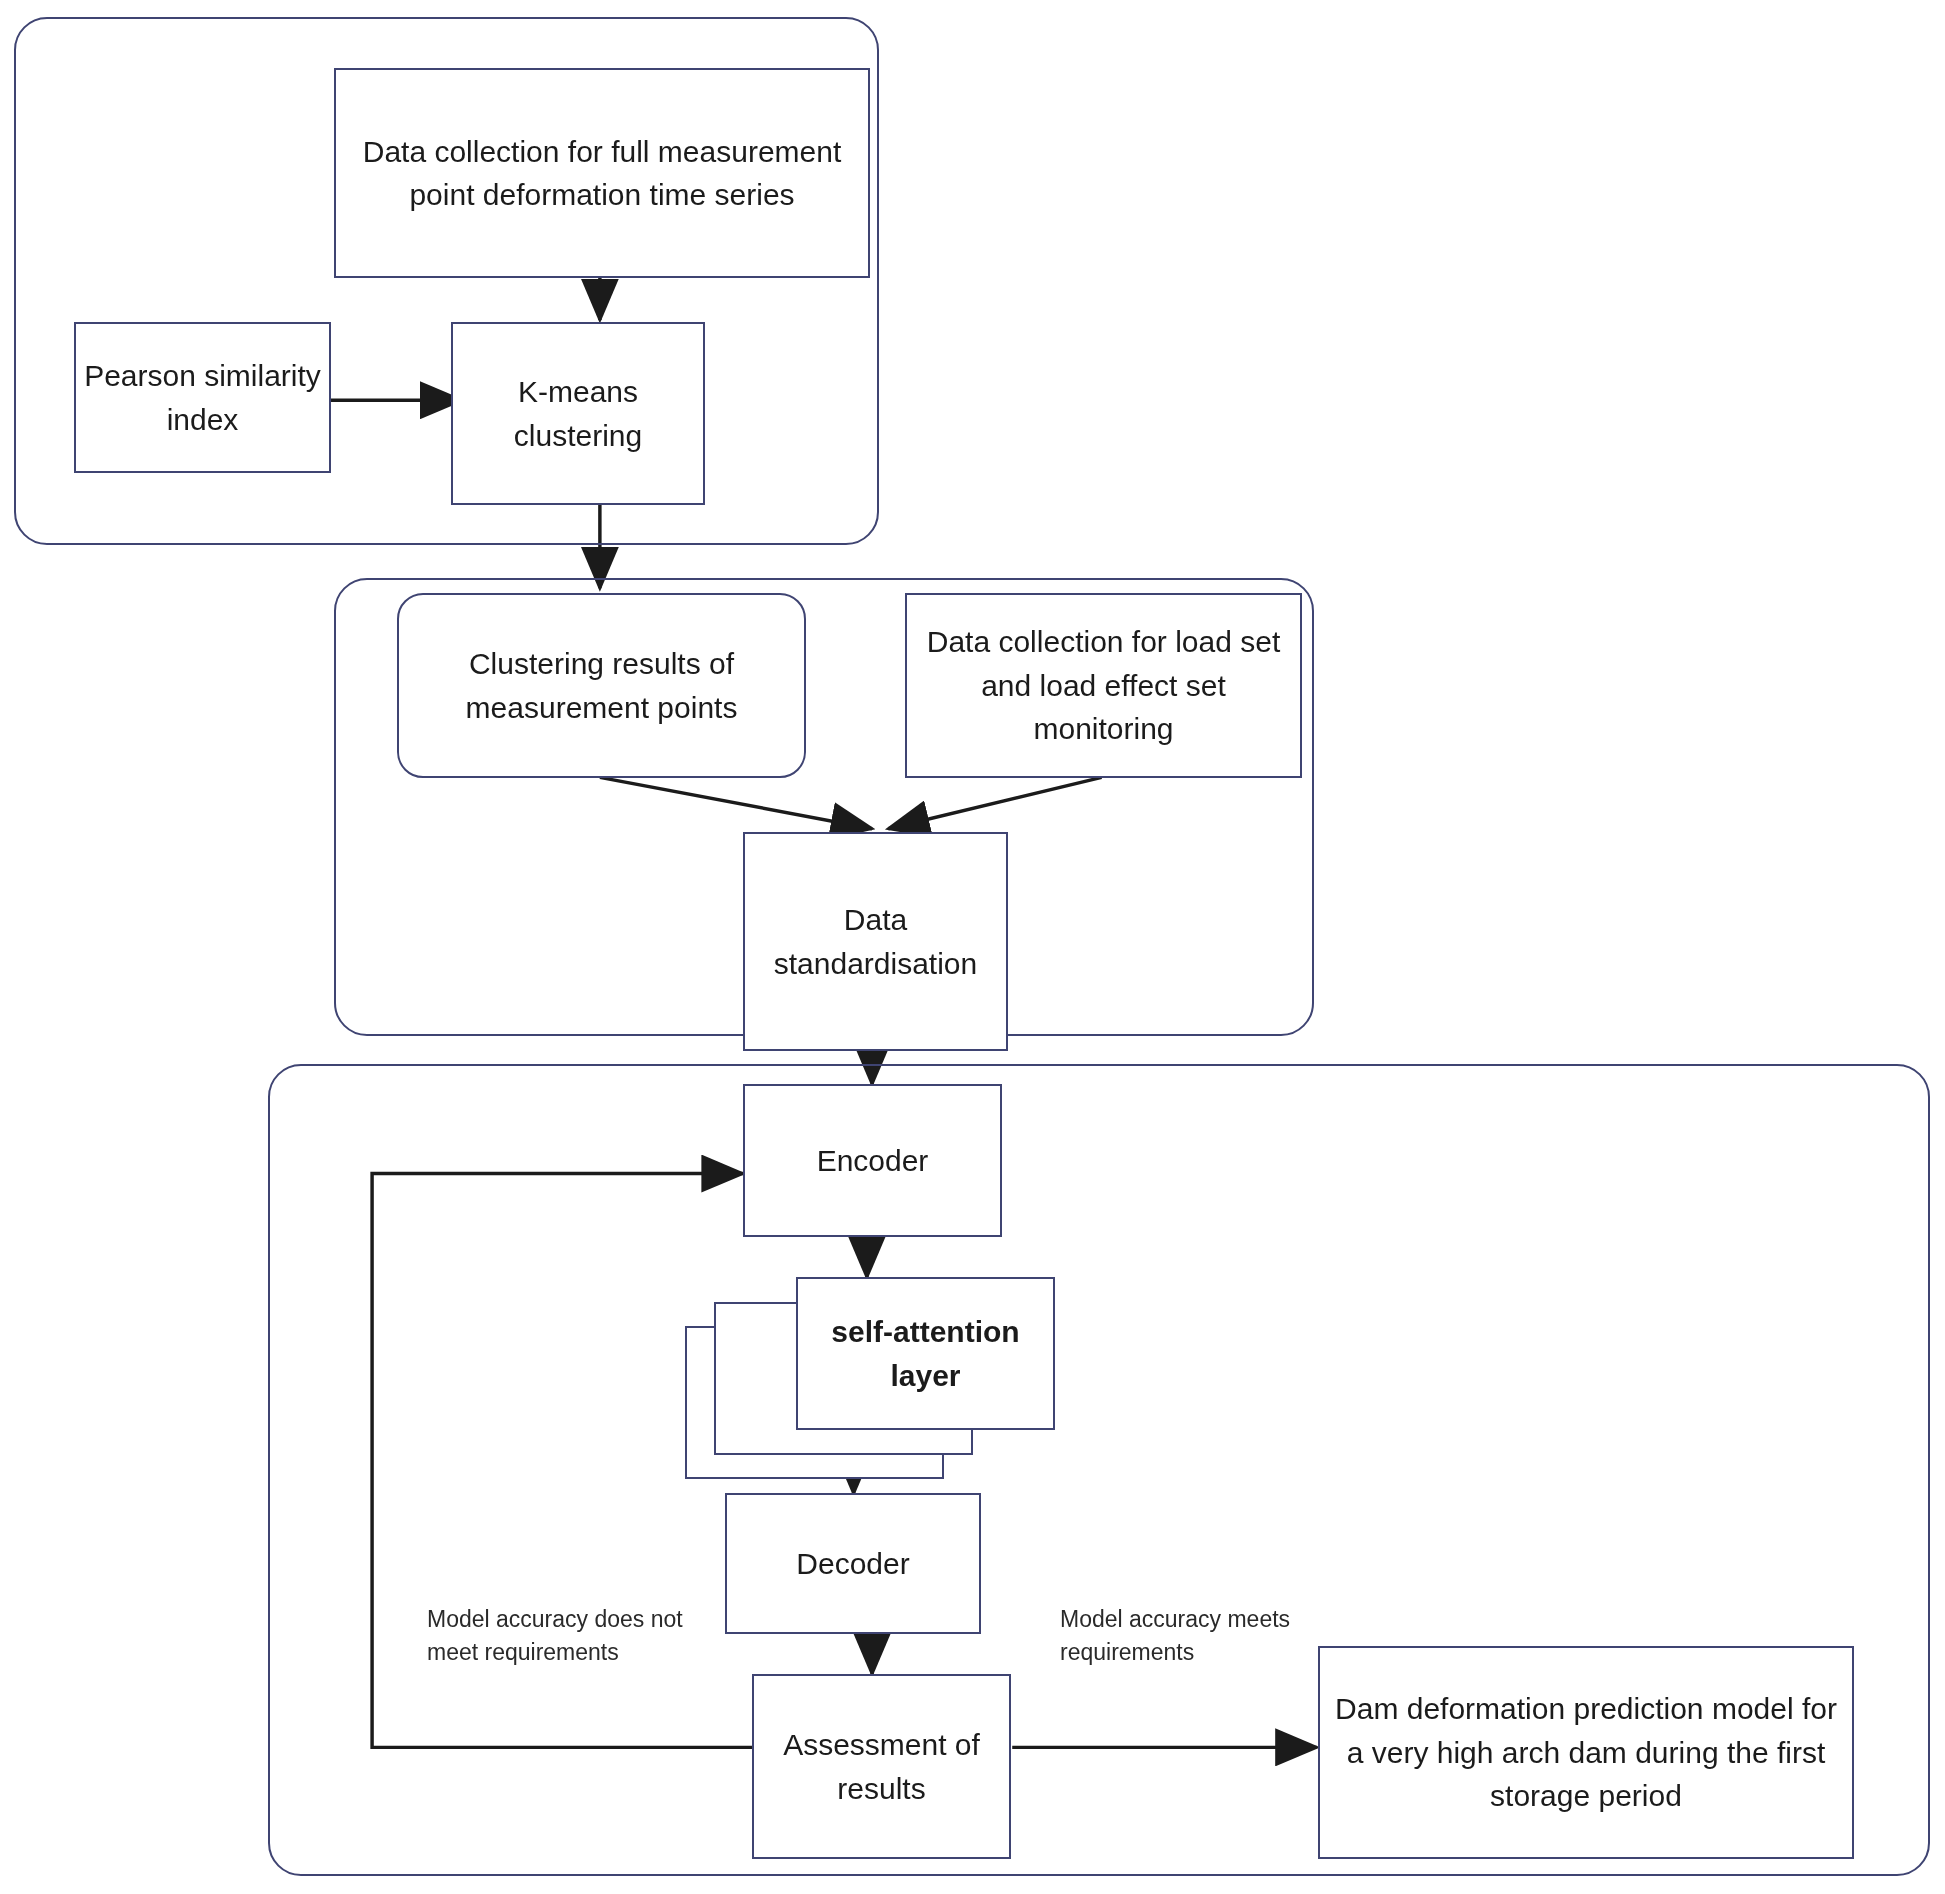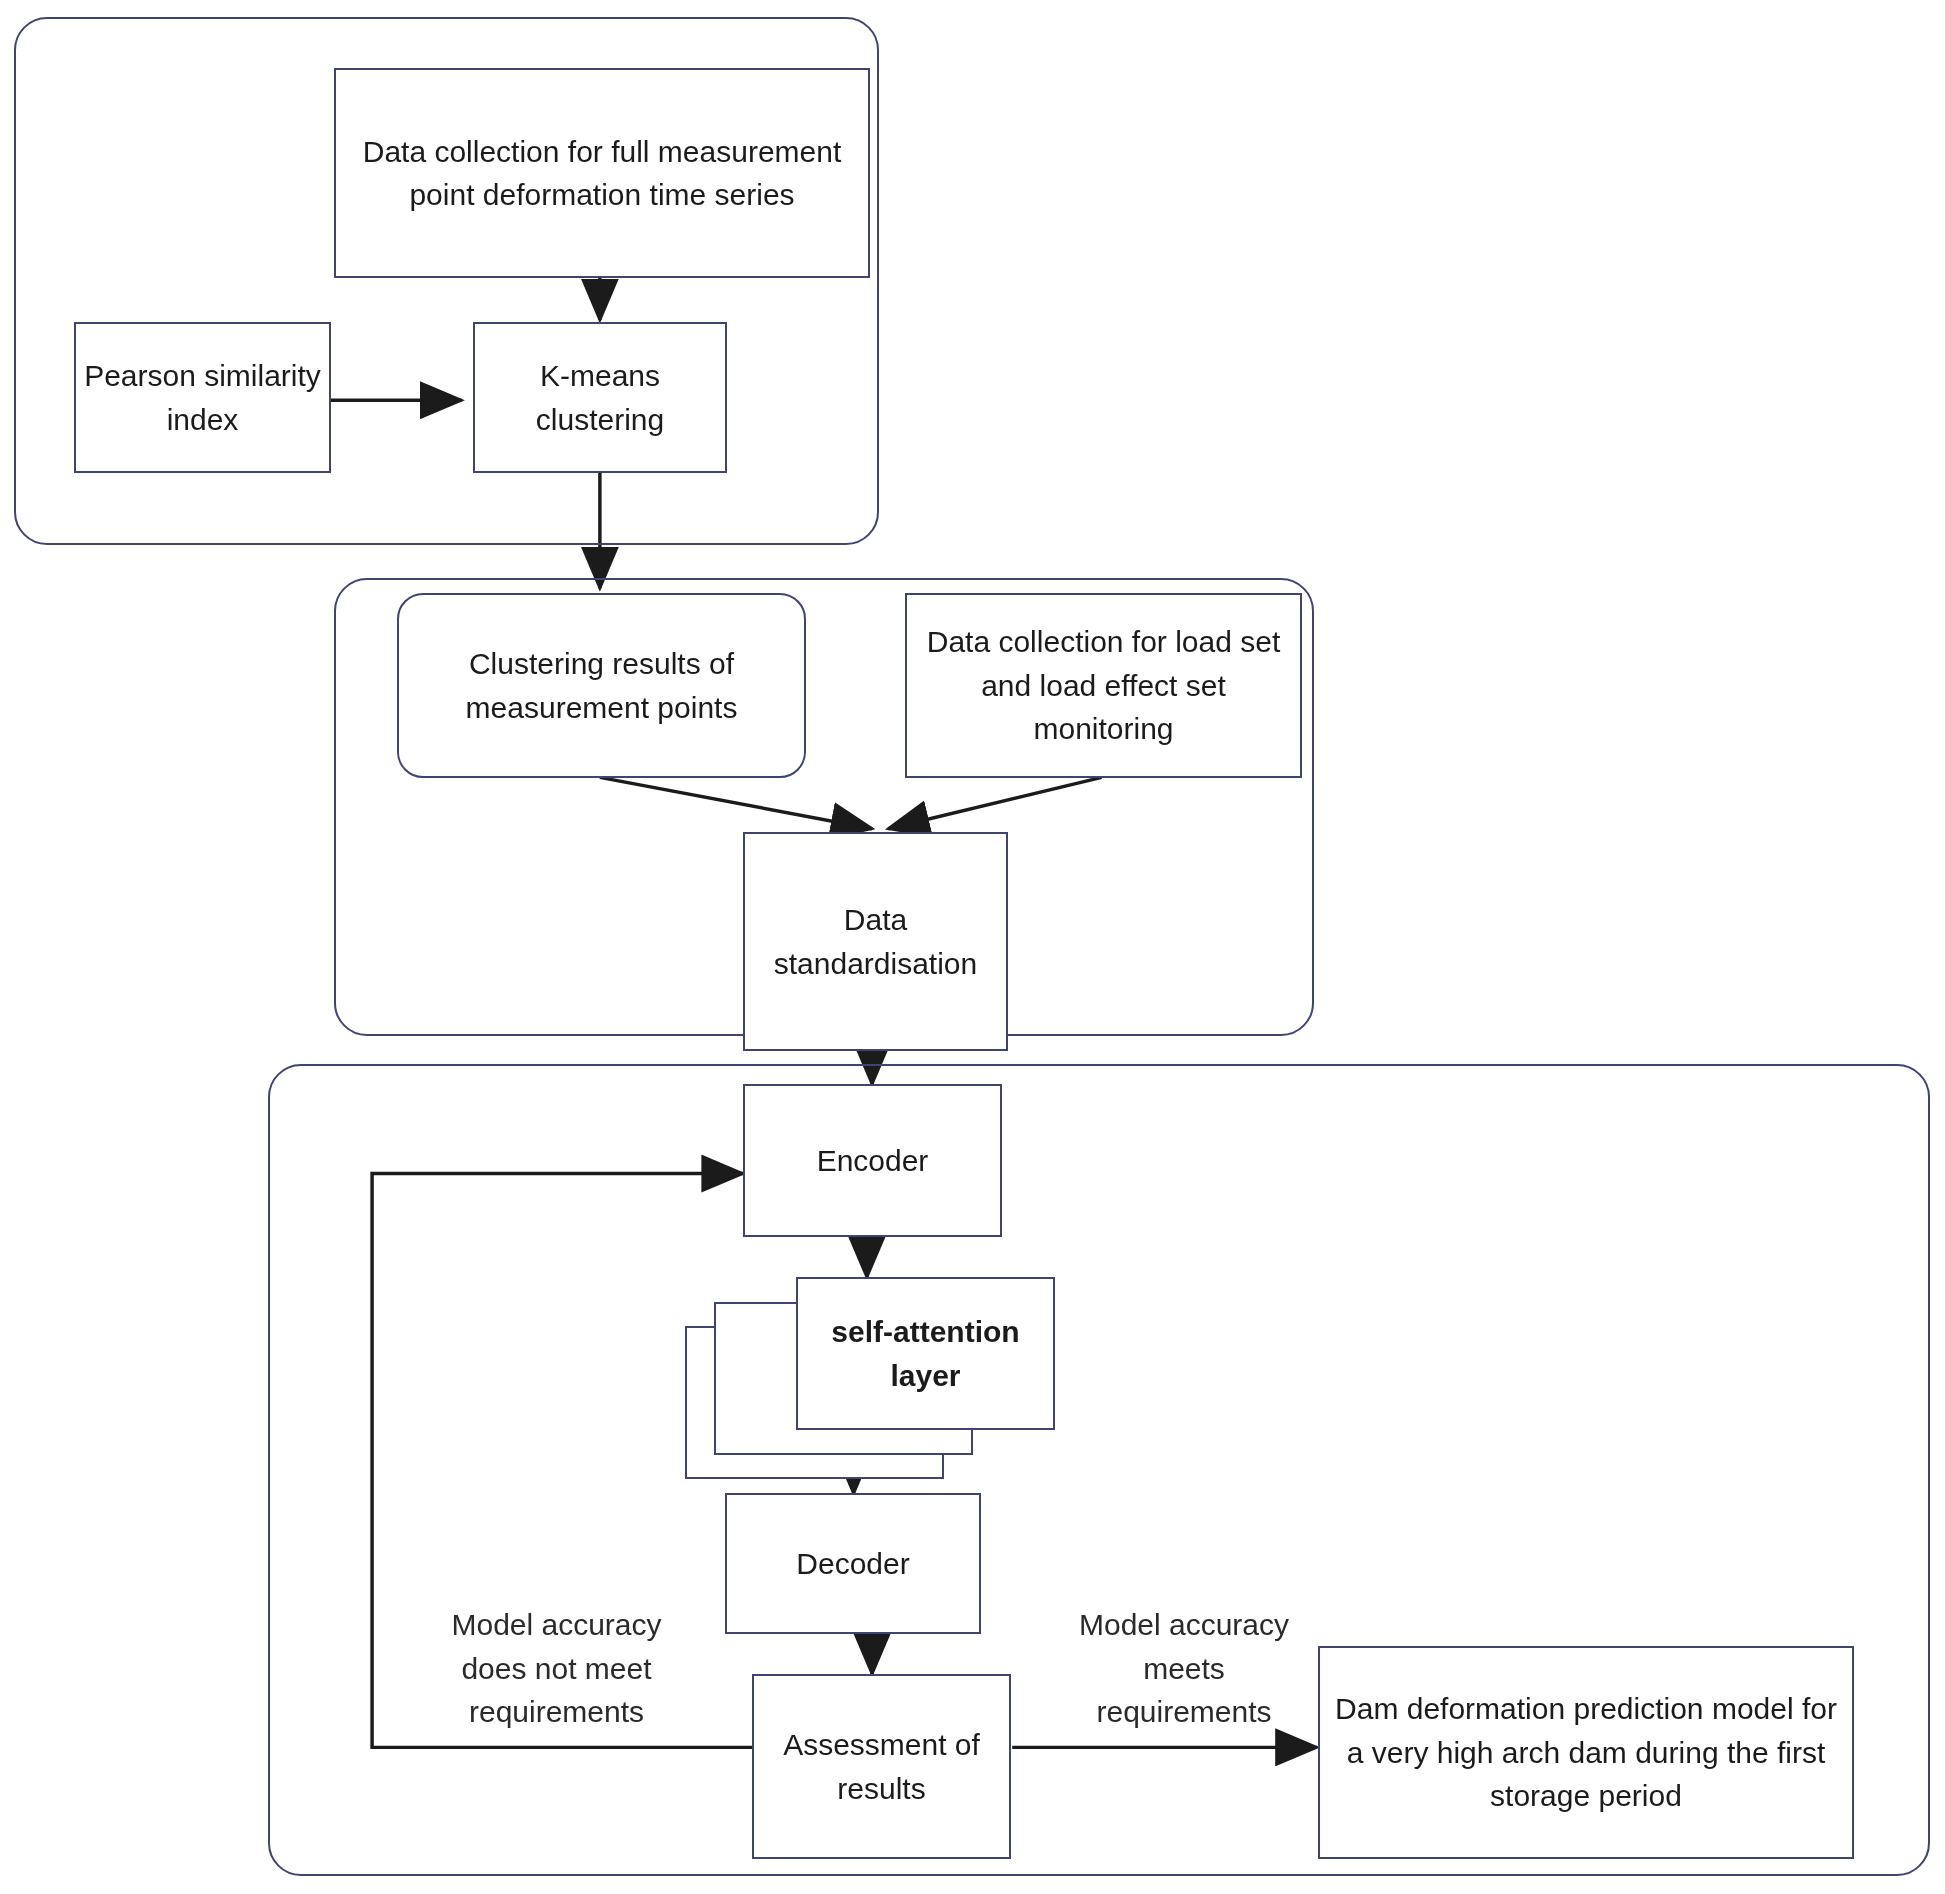--- a/index.html
+++ b/index.html
@@ -41,23 +41,23 @@
   .group {
     position: absolute;
     box-sizing: border-box;
     border: 2.9px solid #3f4472;
     border-radius: 33px;
     background: transparent;
   }
   .edge-label {
     position: absolute;
     color: #2a2a2a;
-    font-size: 30px;
+    font-size: 23px;
     line-height: 1.45;
-    text-align: center;
+    text-align: left;
     background: transparent;
   }
   .stacked { z-index: 3; }
   .stack-back { z-index: 1; }
   .stack-mid { z-index: 2; }
 </style>
 </head>
 <body>
 
 <div id="canvas">
@@ -101,21 +101,21 @@
   <div class="group" style="left:268px; top:1064px; width:1662px; height:812px;"></div>
 
   <div class="node" style="left:334px; top:68px; width:536px; height:210px;">
     <span class="txt">Data collection for full measurement point deformation time series</span>
   </div>
 
   <div class="node" style="left:74px; top:322px; width:257px; height:151px;text-align:center;">
     <span class="txt">Pearson similarity index</span>
   </div>
 
-  <div class="node" style="left:473px; top:322px; width:254px; height:151px;padding-left:8px;">
+  <div class="node" style="left:451px; top:322px; width:254px; height:183px;padding-left:8px;">
     <span class="txt">K-means clustering</span>
   </div>
 
   <div class="node" style="left:397px; top:593px; width:409px; height:185px;border-radius:26px;">
     <span class="txt">Clustering results of measurement points</span>
   </div>
 
   <div class="node" style="left:905px; top:593px; width:397px; height:185px;text-align:center;">
     <span class="txt">Data collection for load set and load effect set monitoring</span>
   </div>

